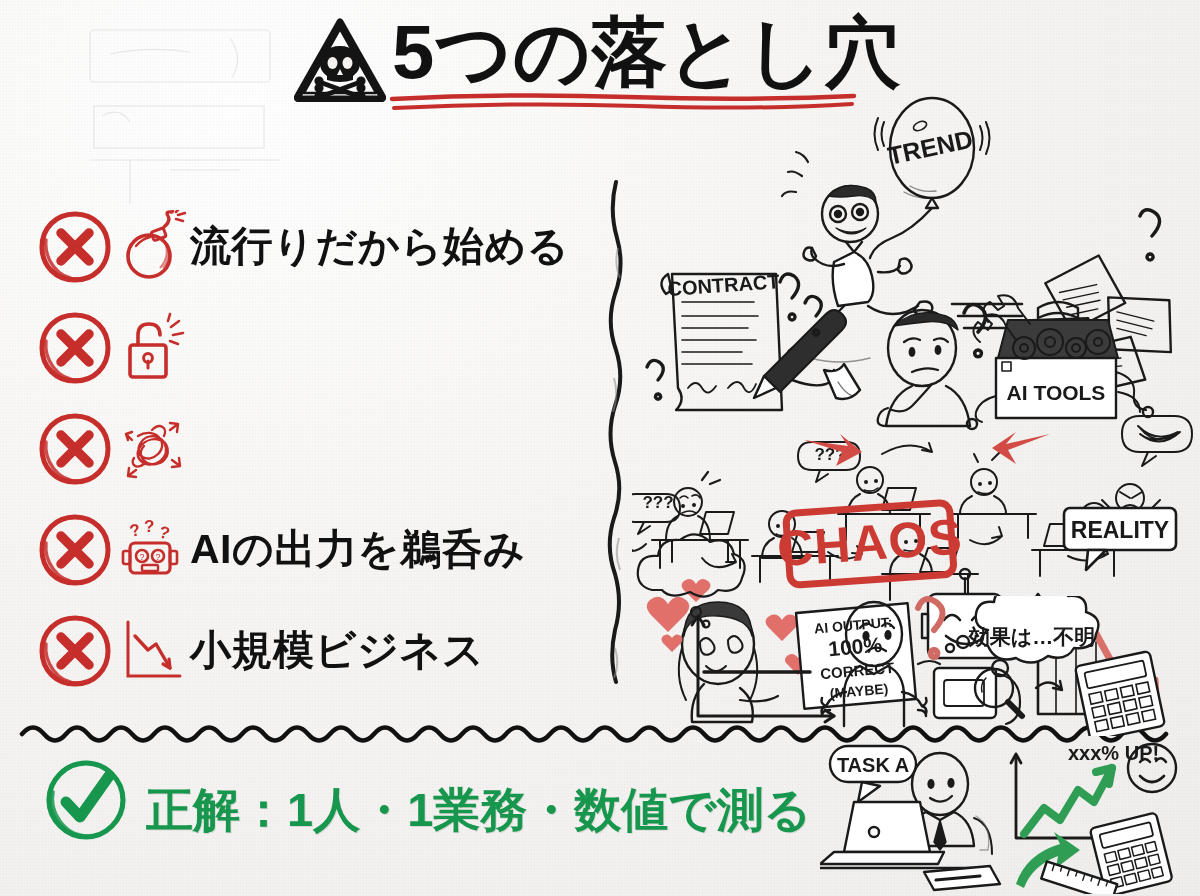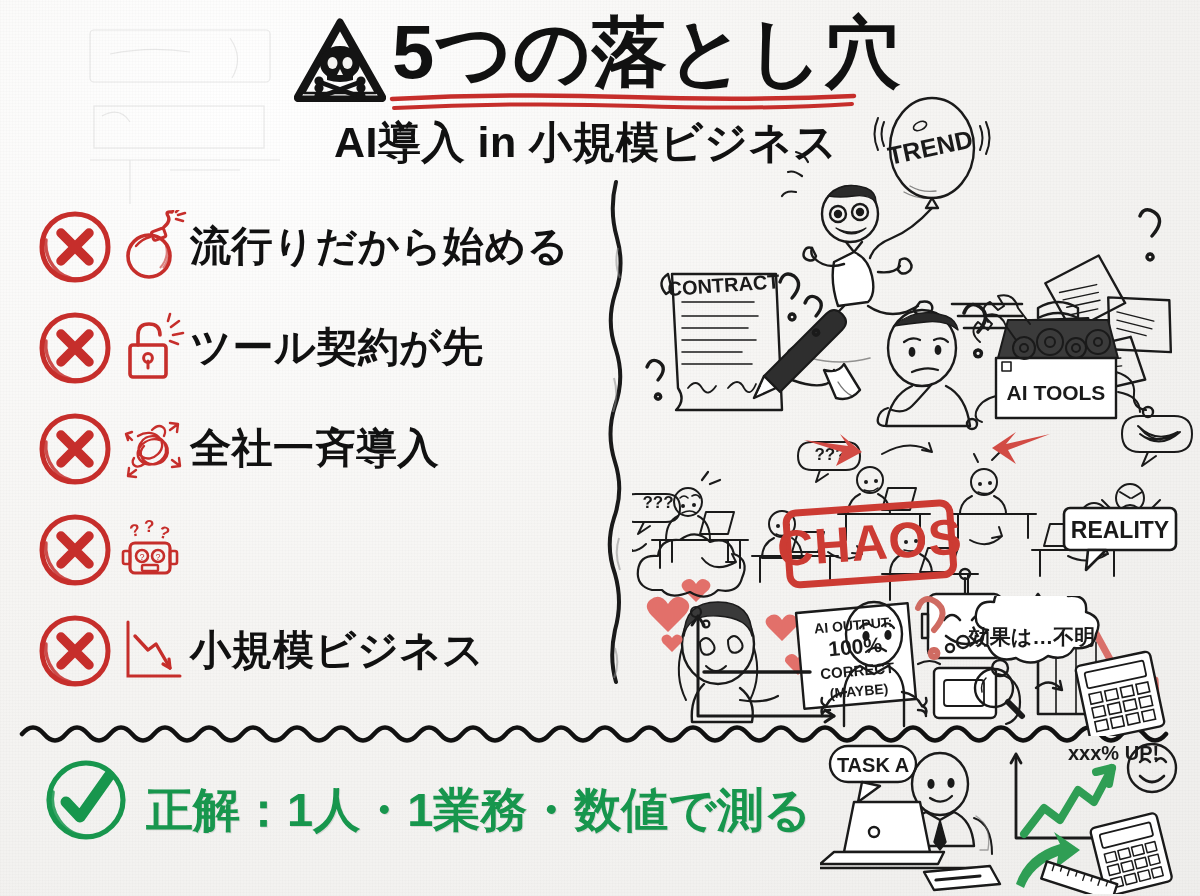--- a/index.html
+++ b/index.html
@@ -113,21 +113,20 @@
       </g>
     </svg>
 
     <div id="title">5つの落とし穴</div>
 
     <svg id="title-underline" viewBox="0 0 470 22">
       <path d="M4 7 Q120 1 240 5 T466 4" fill="none" stroke="#c62e2b" stroke-width="4.5" stroke-linecap="round"></path>
       <path d="M6 16 Q130 10 250 14 T464 12" fill="none" stroke="#c62e2b" stroke-width="4" stroke-linecap="round"></path>
     </svg>
 
-    <div id="subtitle">AI導入 in 小規模ビジネス</div>
   </div>
 
   <div id="list">
 
     <div class="row">
       <svg class="x-mark" viewBox="0 0 74 74">
         <path d="M37 4 C56 4 70 18 70 37 C70 56 56 70 37 70 C18 70 4 56 4 37 C4 18 18 4 37 4 Z" fill="none" stroke="#c62e2b" stroke-width="5" stroke-linecap="round"></path>
         <path d="M8 30 C6 48 19 69 40 69" fill="none" stroke="#c62e2b" stroke-width="3.4" stroke-linecap="round" opacity=".85"></path>
         <path d="M23 23 L51 51 M51 23 L23 51" stroke="#c62e2b" stroke-width="9.5" stroke-linecap="round" fill="none"></path>
       </svg>
@@ -159,41 +158,39 @@
         <path d="M20 34 V24 q0 -11 11 -11 q11 0 11 11" fill="none" stroke="#c62e2b" stroke-width="3.6" stroke-linecap="round"></path>
         <circle cx="30" cy="47" r="4.4" fill="none" stroke="#c62e2b" stroke-width="3"></circle>
         <path d="M30 50 v7" stroke="#c62e2b" stroke-width="3" stroke-linecap="round"></path>
         <g stroke="#c62e2b" stroke-width="2.6" stroke-linecap="round">
           <path d="M53 16 L61 10"></path>
             <path d="M55 24 L65 22"></path>
             <path d="M52 30 L60 33"></path>
             <path d="M50 10 L52 3"></path>
         </g>
       </svg>
-      <div class="row-label">ツール契約が先</div>
     </div>
 
     <div class="row">
       <svg class="x-mark" viewBox="0 0 74 74">
         <path d="M37 4 C56 4 70 18 70 37 C70 56 56 70 37 70 C18 70 4 56 4 37 C4 18 18 4 37 4 Z" fill="none" stroke="#c62e2b" stroke-width="5" stroke-linecap="round"></path>
         <path d="M8 30 C6 48 19 69 40 69" fill="none" stroke="#c62e2b" stroke-width="3.4" stroke-linecap="round" opacity=".85"></path>
         <path d="M23 23 L51 51 M51 23 L23 51" stroke="#c62e2b" stroke-width="9.5" stroke-linecap="round" fill="none"></path>
       </svg>
       <svg class="row-icon" viewBox="0 0 72 74">
         <g fill="none" stroke="#c62e2b" stroke-width="2.4" stroke-linecap="round">
           <path d="M20 24 C36 14 52 30 40 42 C30 52 16 44 22 32 C28 20 46 22 48 36 C50 50 30 58 22 48 C14 38 28 24 42 28 C54 32 52 50 38 52 C26 54 18 42 26 34"></path>
           <path d="M34 18 C42 10 50 16 46 24"></path>
           <path d="M26 52 C18 58 12 52 16 46"></path>
           <path d="M14 28 L8 22 M8 22 L14 20 M8 22 L10 28"></path>
           <path d="M52 18 L60 12 M60 12 L52 11 M60 12 L59 20"></path>
           <path d="M54 48 L62 54 M62 54 L54 55 M62 54 L61 46"></path>
           <path d="M18 58 L10 64 M10 64 L18 65 M10 64 L11 56"></path>
         </g>
       </svg>
-      <div class="row-label">全社一斉導入</div>
     </div>
 
     <div class="row">
       <svg class="x-mark" viewBox="0 0 74 74">
         <path d="M37 4 C56 4 70 18 70 37 C70 56 56 70 37 70 C18 70 4 56 4 37 C4 18 18 4 37 4 Z" fill="none" stroke="#c62e2b" stroke-width="5" stroke-linecap="round"></path>
         <path d="M8 30 C6 48 19 69 40 69" fill="none" stroke="#c62e2b" stroke-width="3.4" stroke-linecap="round" opacity=".85"></path>
         <path d="M23 23 L51 51 M51 23 L23 51" stroke="#c62e2b" stroke-width="9.5" stroke-linecap="round" fill="none"></path>
       </svg>
       <svg class="row-icon" viewBox="0 0 72 74">
         <rect x="12" y="30" width="40" height="30" rx="5" fill="none" stroke="#c62e2b" stroke-width="3.2"></rect>
@@ -203,20 +200,21 @@
         <text x="40" y="47" font-size="9" fill="#c62e2b" text-anchor="middle" font-family="Liberation Sans, sans-serif">?</text>
         <rect x="24" y="52" width="16" height="6" rx="1.5" fill="none" stroke="#c62e2b" stroke-width="2.4"></rect>
         <rect x="5" y="38" width="7" height="13" rx="2" fill="none" stroke="#c62e2b" stroke-width="2.6"></rect>
         <rect x="52" y="38" width="7" height="13" rx="2" fill="none" stroke="#c62e2b" stroke-width="2.6"></rect>
         <g font-family="Liberation Sans, sans-serif" fill="#c62e2b" font-size="17" font-weight="700">
           <text x="13" y="24" transform="rotate(-12 13 24)">?</text>
           <text x="26" y="19">?</text>
           <text x="40" y="24" transform="rotate(14 40 24)">?</text>
         </g>
       </svg>
+      <div class="row-label">AIの出力を鵜呑み</div>
     </div>
 
     <div class="row">
       <svg class="x-mark" viewBox="0 0 74 74">
         <path d="M37 4 C56 4 70 18 70 37 C70 56 56 70 37 70 C18 70 4 56 4 37 C4 18 18 4 37 4 Z" fill="none" stroke="#c62e2b" stroke-width="5" stroke-linecap="round"></path>
         <path d="M8 30 C6 48 19 69 40 69" fill="none" stroke="#c62e2b" stroke-width="3.4" stroke-linecap="round" opacity=".85"></path>
         <path d="M23 23 L51 51 M51 23 L23 51" stroke="#c62e2b" stroke-width="9.5" stroke-linecap="round" fill="none"></path>
       </svg>
       <svg class="row-icon" viewBox="0 0 72 74">
         <path d="M10 8 V62 H62" fill="none" stroke="#c62e2b" stroke-width="3" stroke-linecap="round"></path>

